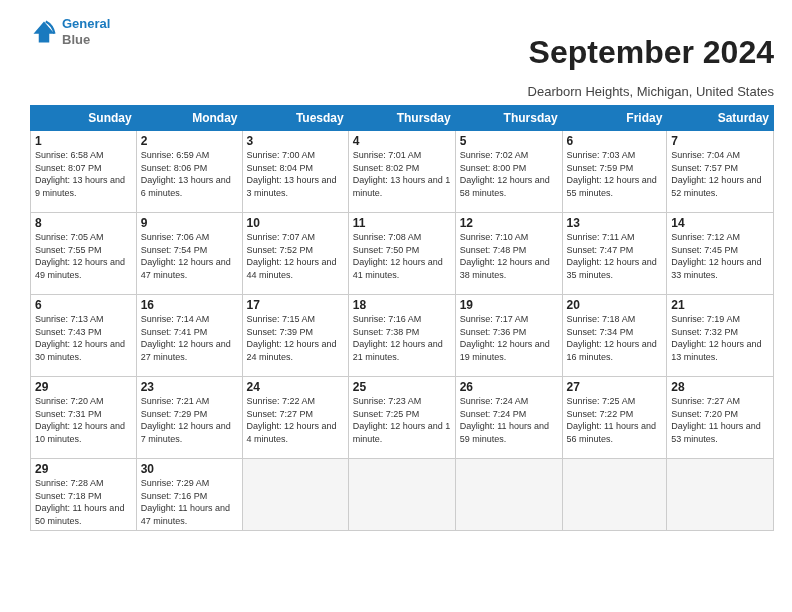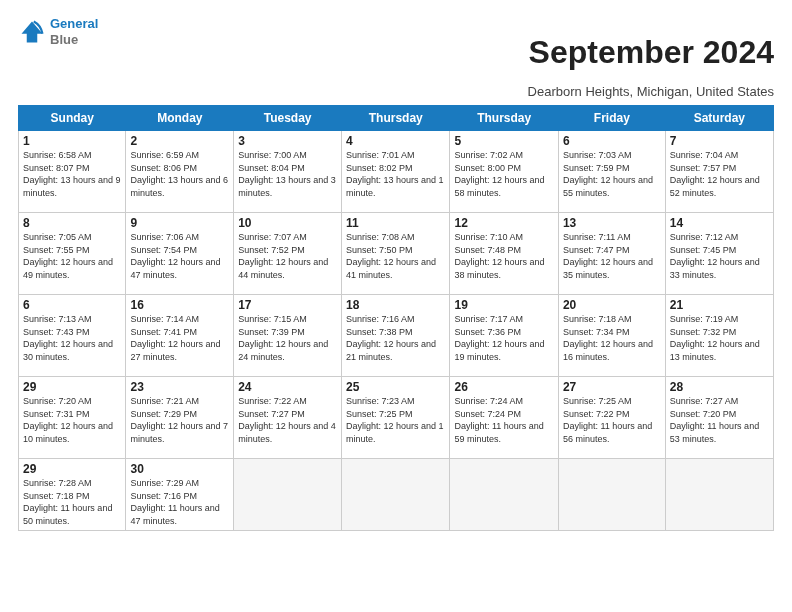--- a/index.html
+++ b/index.html
@@ -6,21 +6,21 @@
     body {
       width: 792px;
       height: 612px;
       font-family: Arial, sans-serif;
       background: #fff;
       overflow: hidden;
     }
     .page {
       width: 792px;
       height: 612px;
-      padding: 16px 18px 10px 18px;
+      padding: 16px 18px 10px 30px;
     }
     .header-row {
       display: flex;
       align-items: flex-start;
       justify-content: space-between;
       margin-bottom: 4px;
     }
     .logo {
       display: flex;
       align-items: center;
@@ -58,21 +58,21 @@
       width: 100%;
       border-collapse: collapse;
       margin-top: 6px;
     }
     .calendar th {
       background: #1a7abf;
       color: #fff;
       font-size: 12px;
       font-weight: bold;
       padding: 5px 4px;
-      text-align: center;
+      text-align: right;
       border: 1px solid #1a7abf;
     }
     .calendar td {
       border: 1px solid #ccc;
       vertical-align: top;
       padding: 3px 4px;
       width: 113px;
       font-size: 9.5px;
       color: #333;
       background: #fff;

